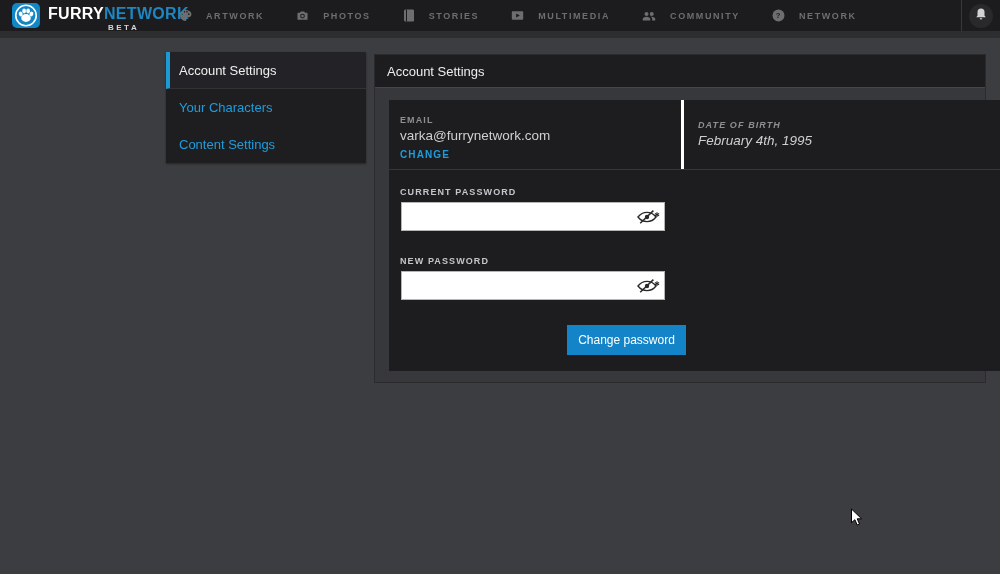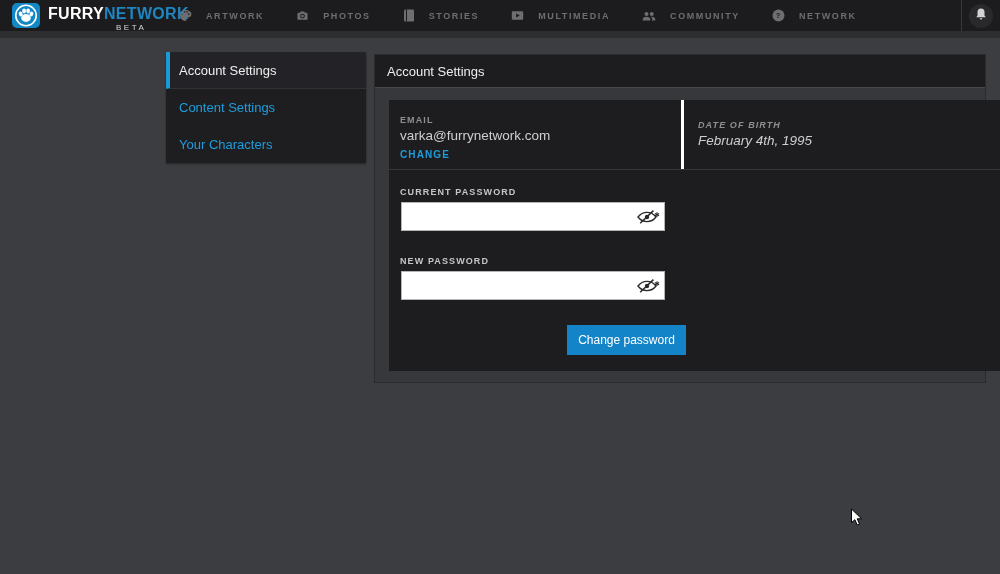--- a/index.html
+++ b/index.html
@@ -11,21 +11,21 @@
     position:relative; overflow:hidden;
   }
   
   .navbar { position:absolute; top:0; left:0; width:1000px; height:31px; background:#1c1c1e; z-index:5; }
   .navbar-strip { position:absolute; top:31px; left:0; width:1000px; height:7px; background:#2d2e30; }
   .brand { position:absolute; left:8px; top:2px; width:162px; height:34px; }
   .paw-badge { position:absolute; left:4px; top:1px; }
   .brand-text { position:absolute; left:40px; top:3px; font-size:16px; letter-spacing:.3px; white-space:nowrap; }
   .brand-furry { color:#ffffff; font-weight:bold; }
   .brand-network { color:#1e86c0; font-weight:600; }
-  .brand-beta { position:absolute; left:108px; top:21px; font-size:8px; color:#d6d6d8; letter-spacing:2.5px; font-weight:normal; }
+  .brand-beta { position:absolute; left:100px; top:21px; font-size:8px; color:#d6d6d8; letter-spacing:2.5px; font-weight:bold; }
   .nav-items { position:absolute; left:179px; top:0; height:31px; display:flex; align-items:center; gap:32px; }
   .nav-item { display:flex; align-items:center; gap:14px; color:#6e6e71; font-size:9px; font-weight:bold; letter-spacing:1.6px; cursor:pointer; }
   .nav-item svg { display:block; }
   .bell-wrap { position:absolute; right:0; top:0; width:39px; height:31px; border-left:1px solid #38383b; display:flex; align-items:center; justify-content:center; }
   .bell-circle { width:24px; height:24px; border-radius:50%; background:#29292c; display:flex; align-items:center; justify-content:center; cursor:pointer; }
 
   
   .sidebar { position:absolute; left:166px; top:52px; width:200px; background:#1e1e21; box-shadow:0 1px 2px rgba(0,0,0,.4); }
   .side-item { height:37px; display:flex; align-items:center; padding-left:13px; font-size:13px; cursor:pointer; }
   .side-item.active { border-left:4px solid #1b9ad6; padding-left:9px; color:#efefef; background:#232327; border-bottom:1px solid #323236; }
@@ -138,24 +138,24 @@
     </div>
   </div>
 </div>
 <div class="navbar-strip"></div>
 
 <div class="sidebar">
   <div class="side-item active">
     <span>Account Settings</span>
   </div>
   <div class="side-item link">
+    <span>Your Characters</span>
+  </div>
+  <div class="side-item link">
     <span>Content Settings</span>
-  </div>
-  <div class="side-item link">
-    <span>Your Characters</span>
   </div>
 </div>
 
 <div class="main-panel">
   <div class="panel-header">
     <span>Account Settings</span>
   </div>
 
   <div class="inner">
     <div class="info-row">

